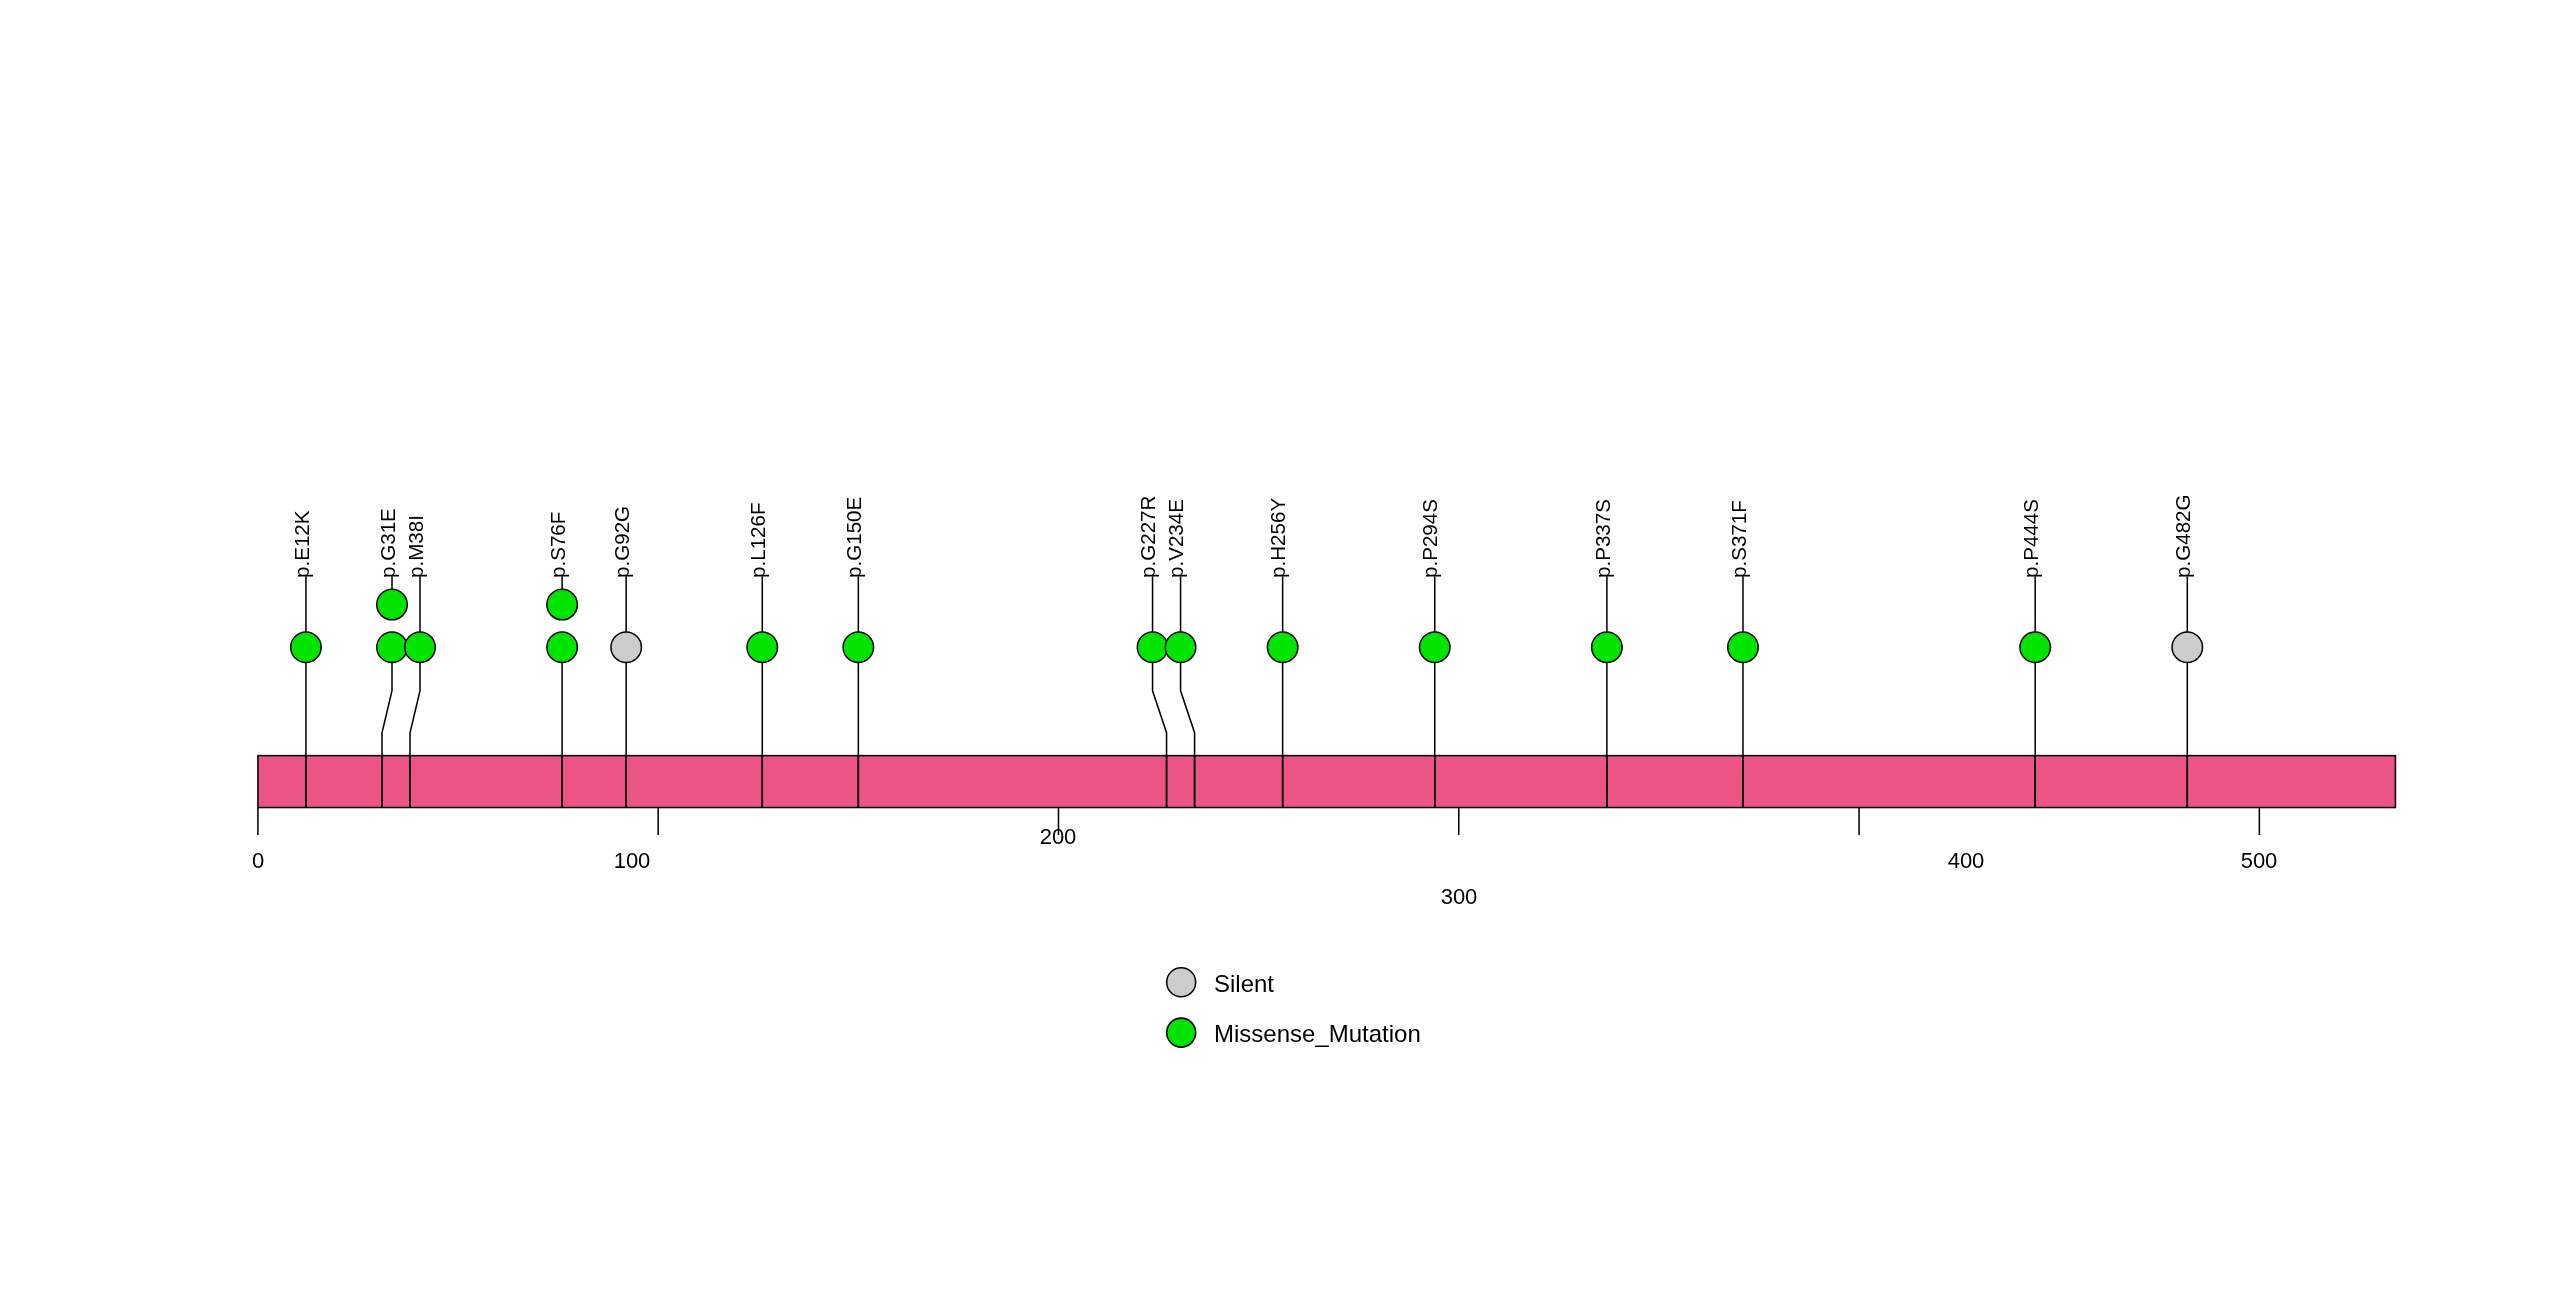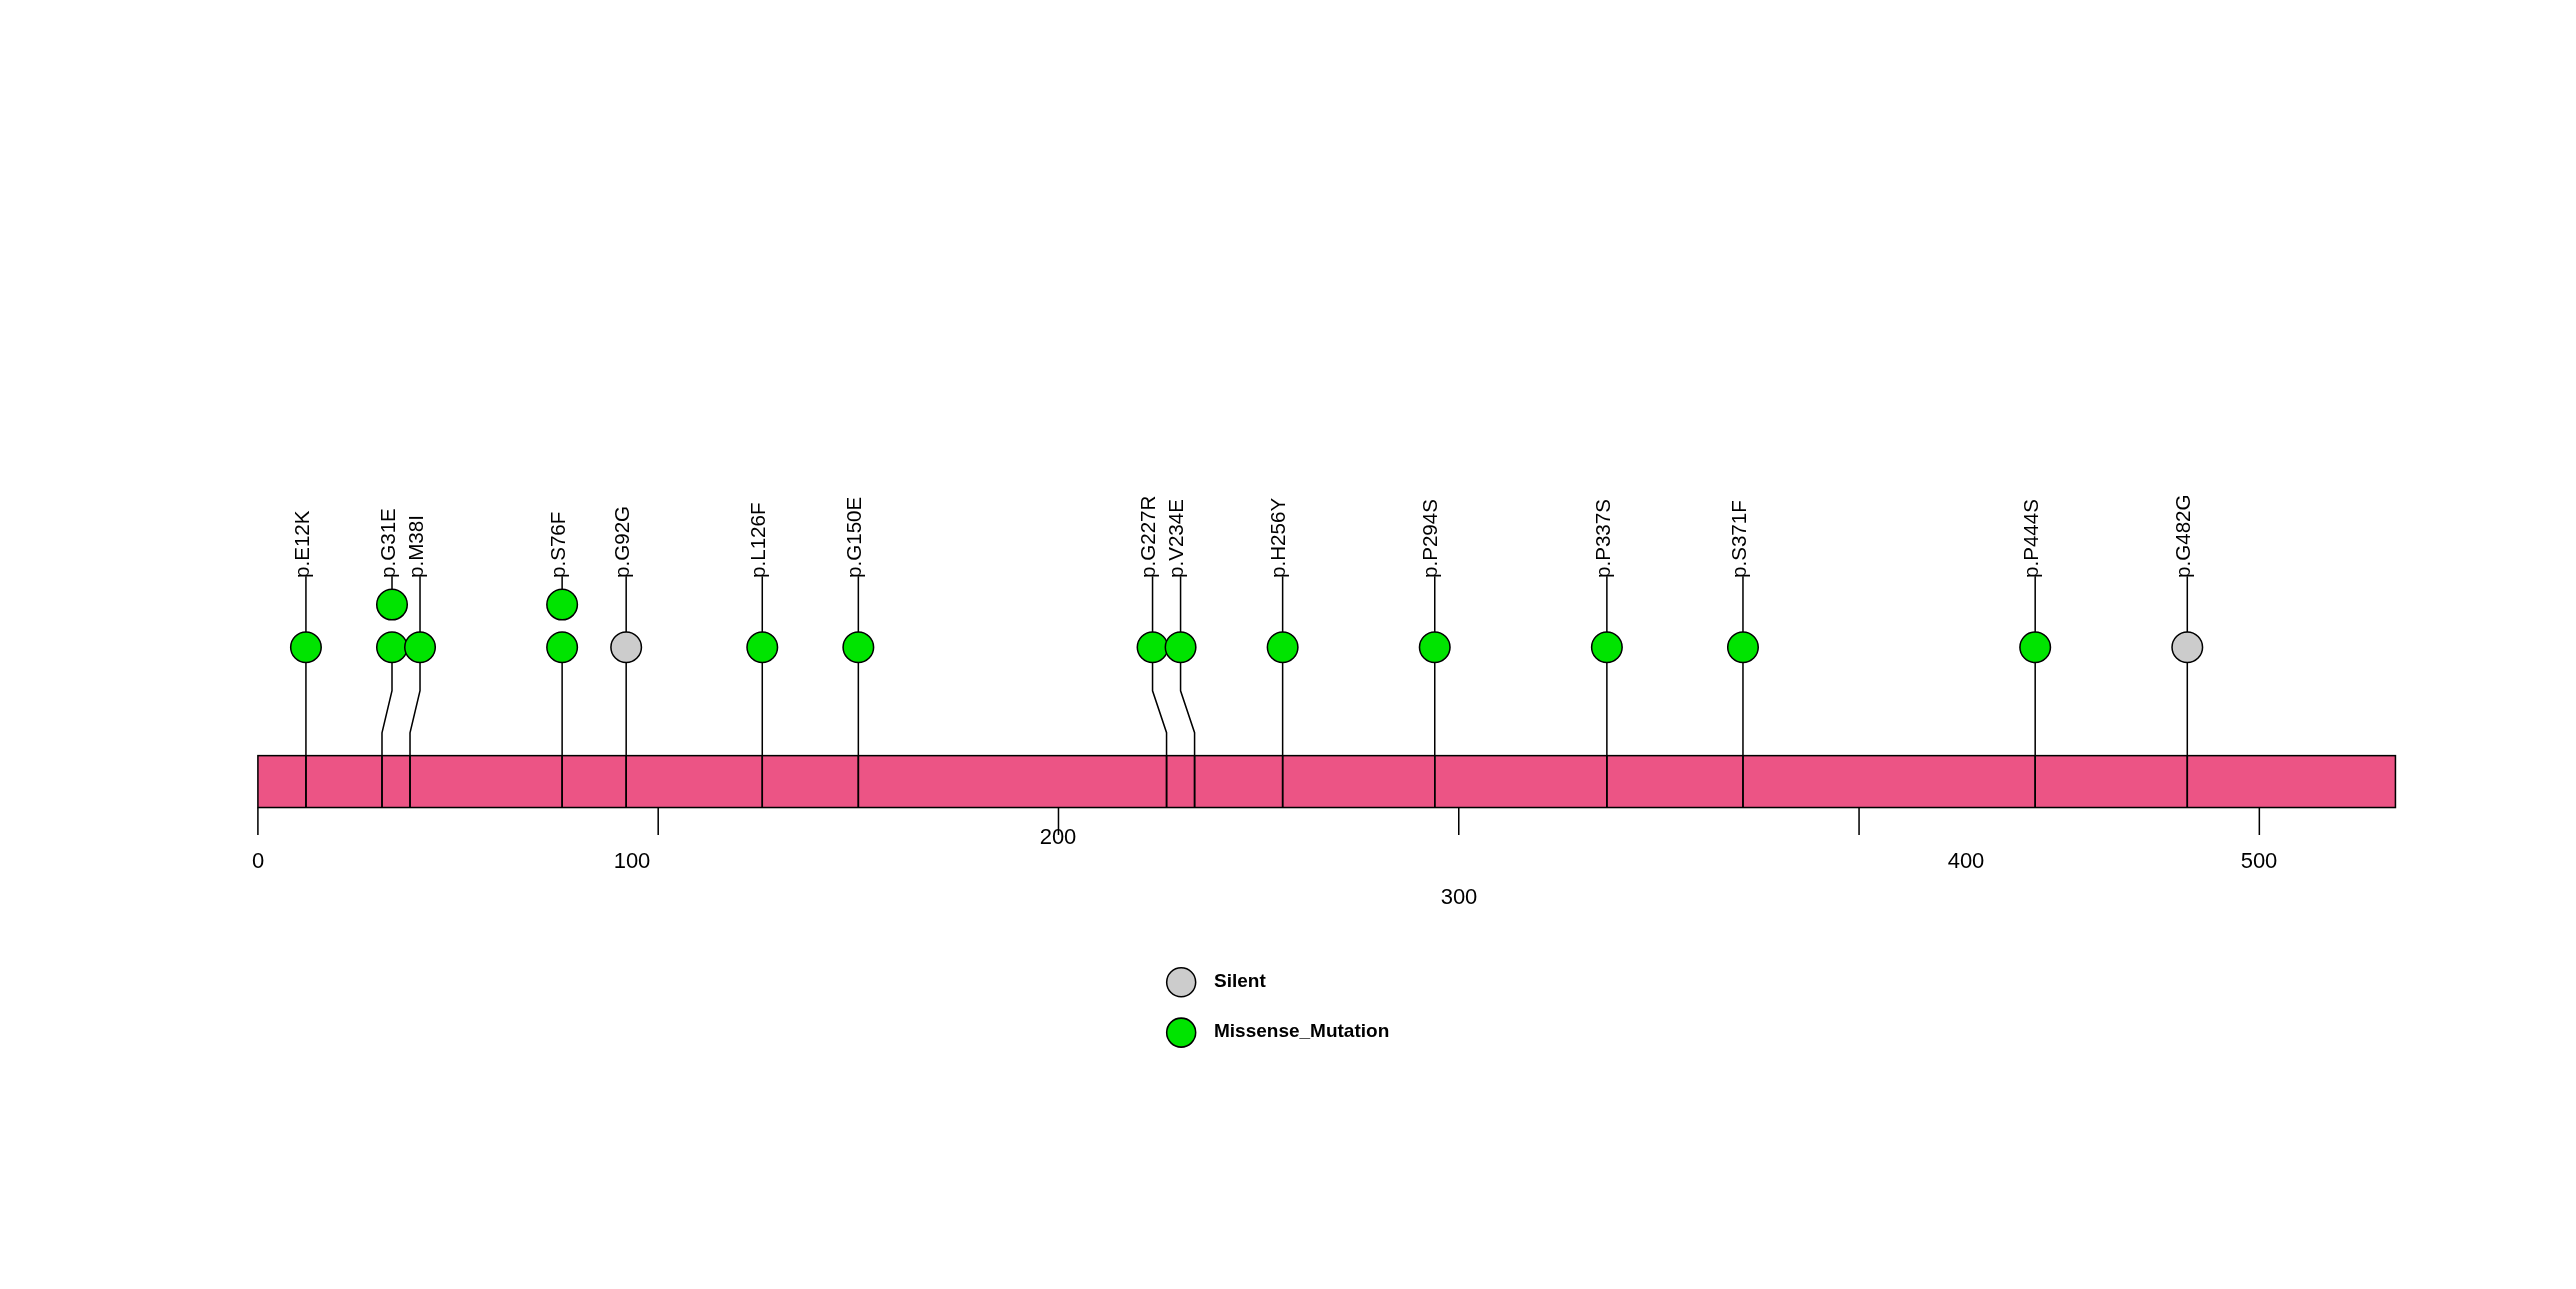--- a/index.html
+++ b/index.html
@@ -40,24 +40,23 @@
     position: absolute;
     font-family: "Liberation Sans", sans-serif;
     font-size: 22px;
     color: #000000;
     transform: translateX(-50%);
     white-space: nowrap;
   }
   .legend-label {
     position: absolute;
     font-family: "Liberation Sans", sans-serif;
-    font-size: 19px;
+    font-size: 24px;
     color: #000000;
     white-space: nowrap;
-    font-weight: bold;
   }
 </style>
 </head>
 <body>
 
 <div id="plot">
   <svg id="svg-layer" viewBox="0 0 3376 1690" xmlns="http://www.w3.org/2000/svg">
       <rect x="338" y="990" width="2801.364" height="68" fill="#EC5485" stroke="#000000" stroke-width="2"></rect>
       <line x1="400.952" y1="990" x2="400.952" y2="1058" stroke="#000000" stroke-width="2"></line>
       <line x1="500.626" y1="990" x2="500.626" y2="1058" stroke="#000000" stroke-width="2"></line>

